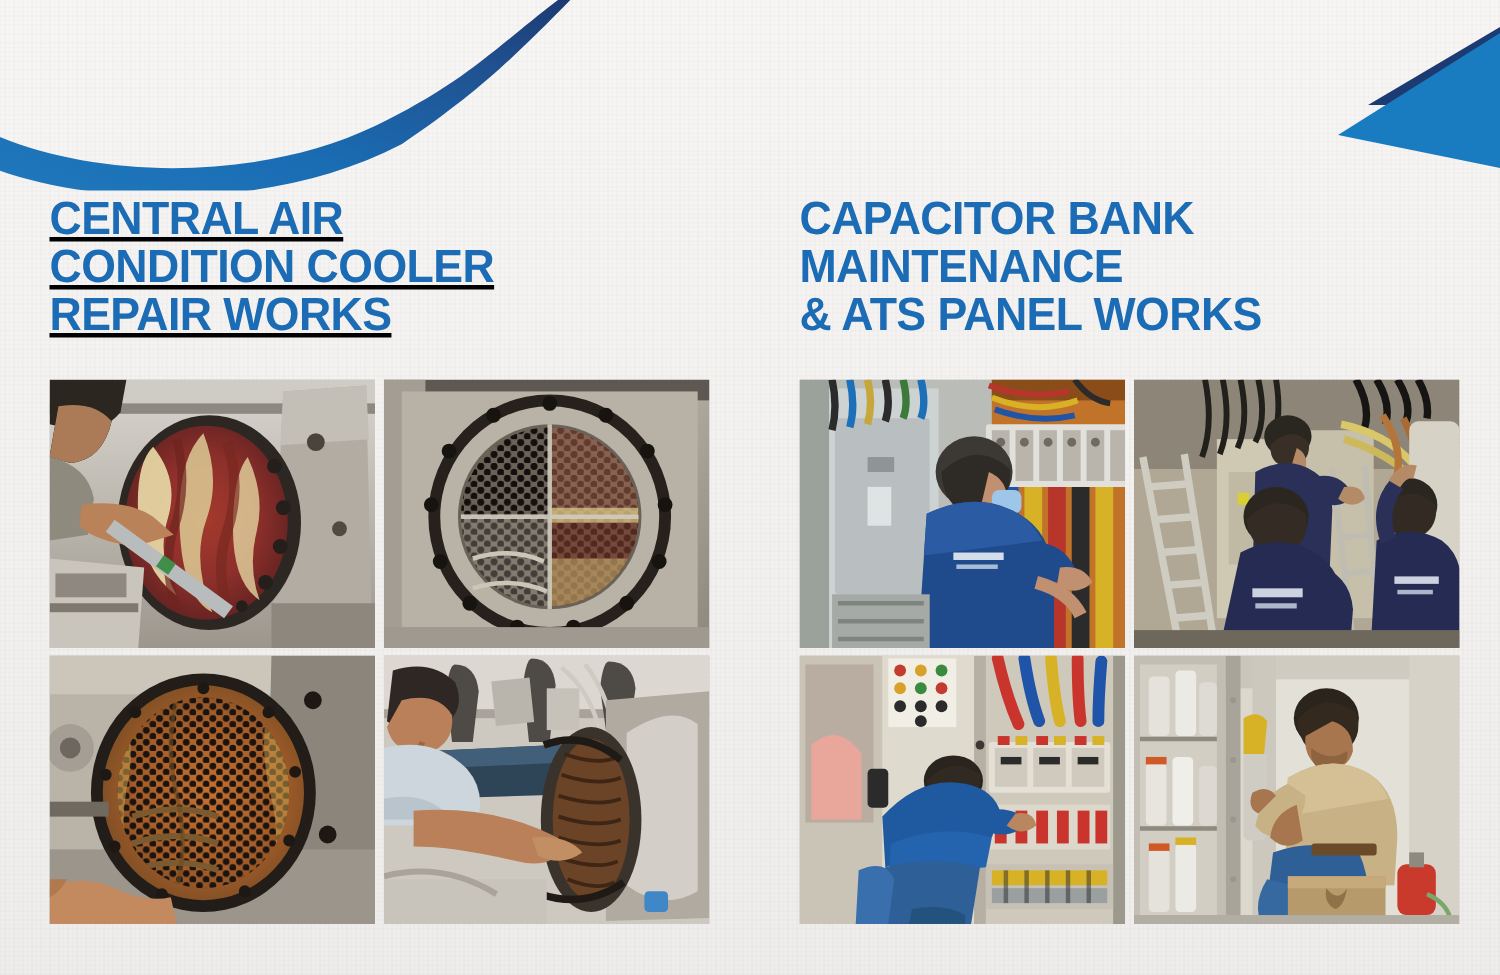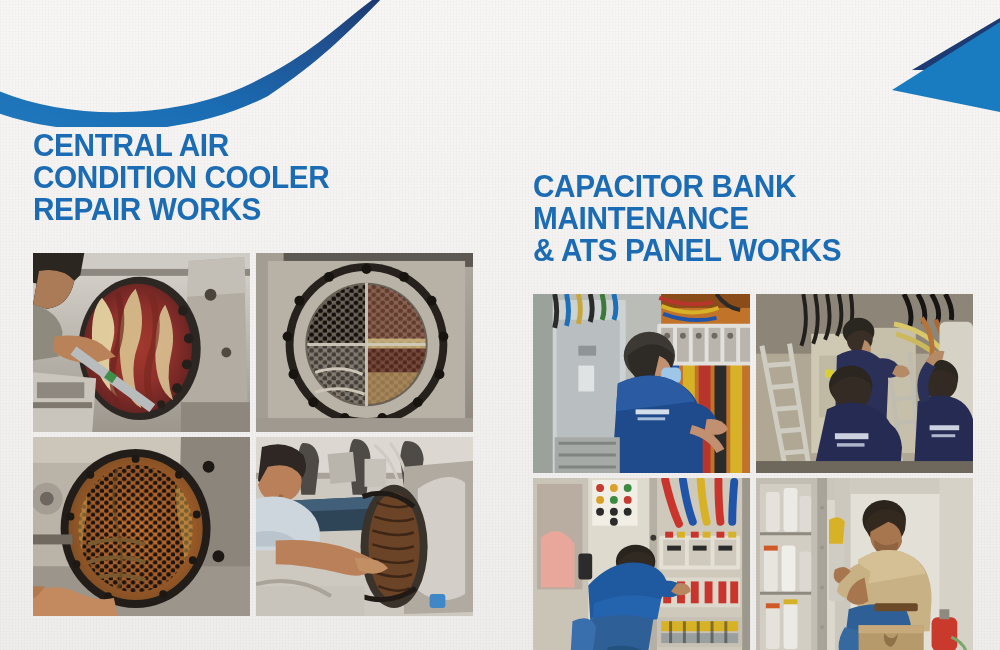--- a/index.html
+++ b/index.html
@@ -17,22 +17,22 @@
       repeating-linear-gradient(0deg, rgba(0,0,0,0.012) 0 1px, rgba(255,255,255,0) 1px 3px),
       linear-gradient(180deg,#f7f6f4 0%, #f3f2f0 45%, #eeedeb 100%);
   }
   
   .swoosh{position:absolute;left:0;top:-8px;width:520px;height:135px;pointer-events:none;}
   
   .corner{position:absolute;right:0;top:0;width:160px;height:130px;pointer-events:none;}
 
   
   .col{position:absolute;top:130px;}
-  .col-left{left:33px;width:440px;}
-  .col-right{left:533px;width:440px;margin-top:41px;}
+  .col-left{left:33px;width:440px;text-decoration:underline;}
+  .col-right{left:533px;width:440px;}
 
   h2.heading{
     margin:0;
     font-family:"Liberation Sans", sans-serif;
     font-weight:bold;
     font-size:31px;
     line-height:32px;
     letter-spacing:-0.4px;
     color:#1c6cb5;
     text-transform:uppercase;

